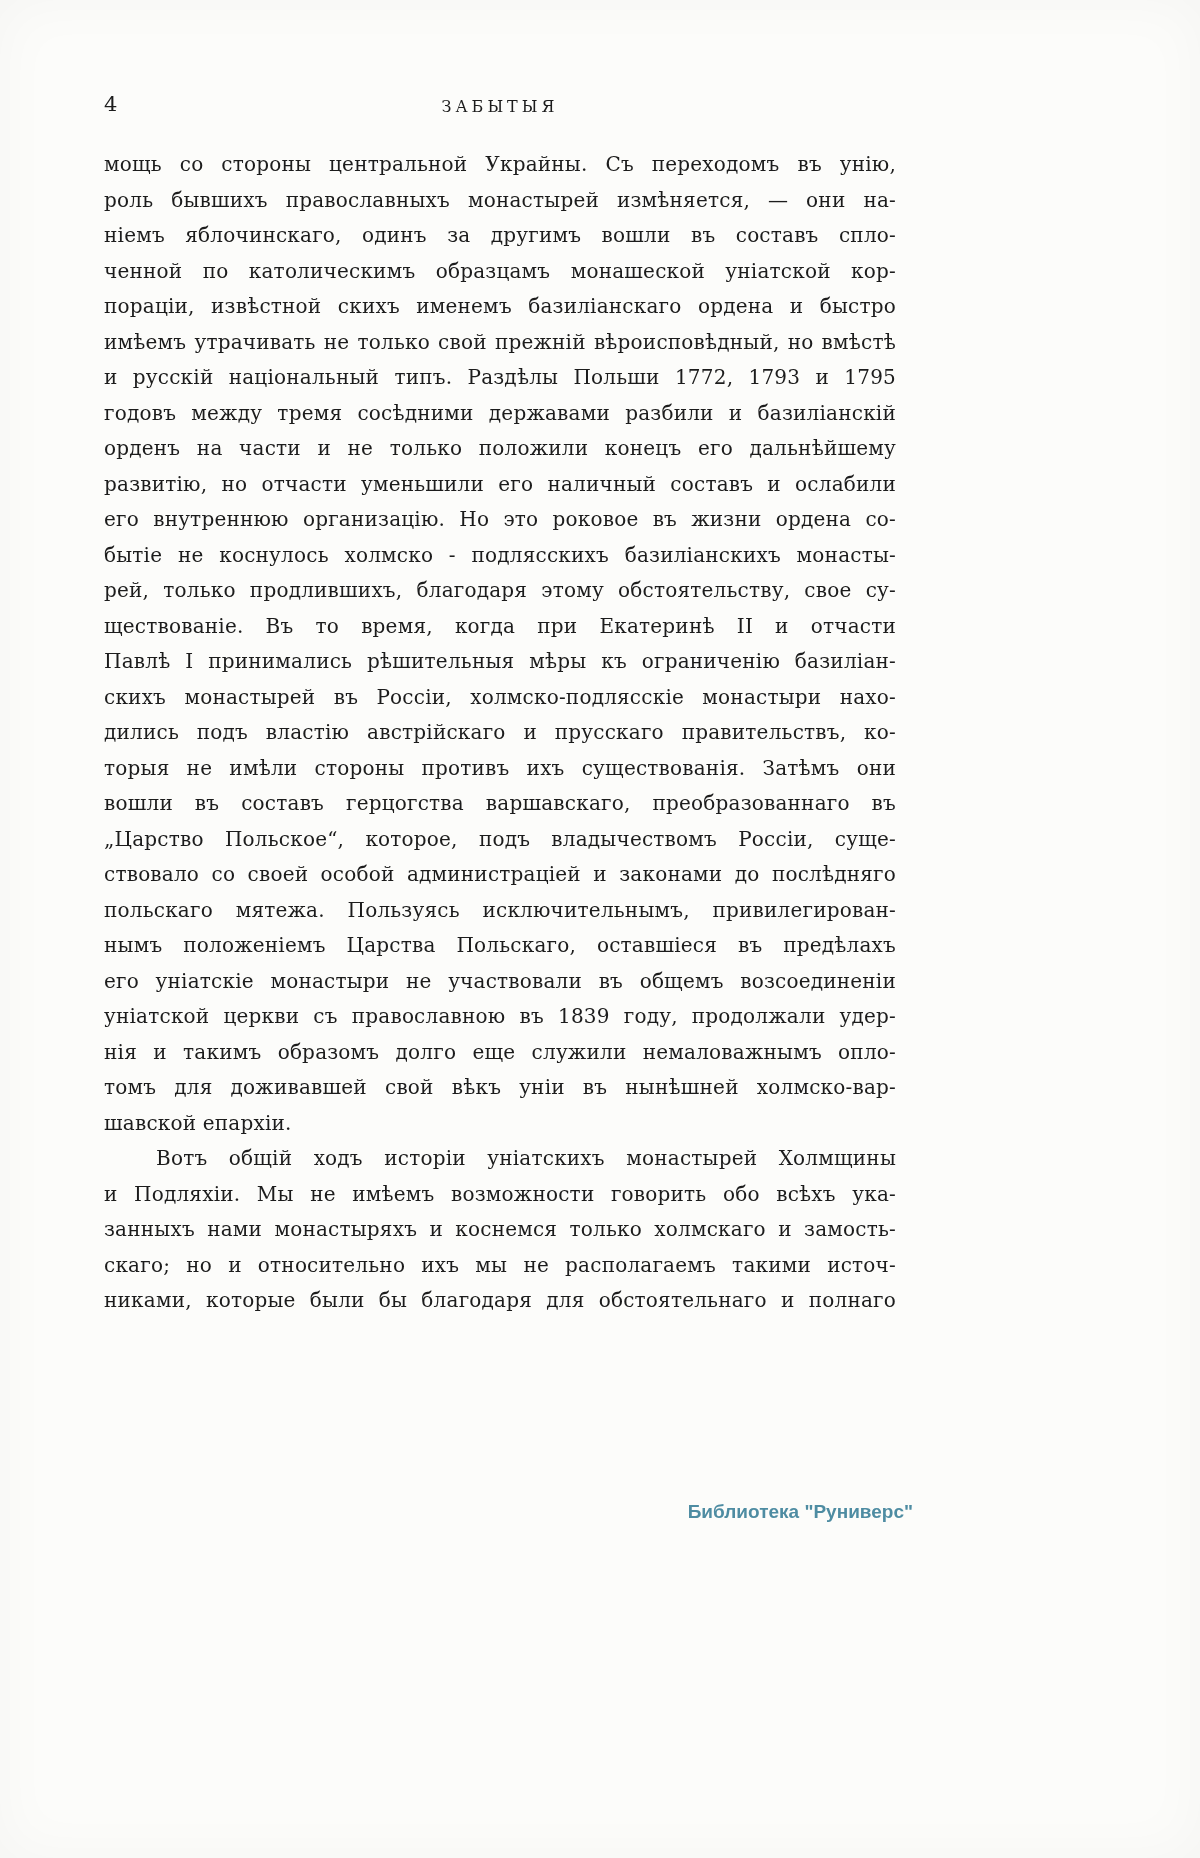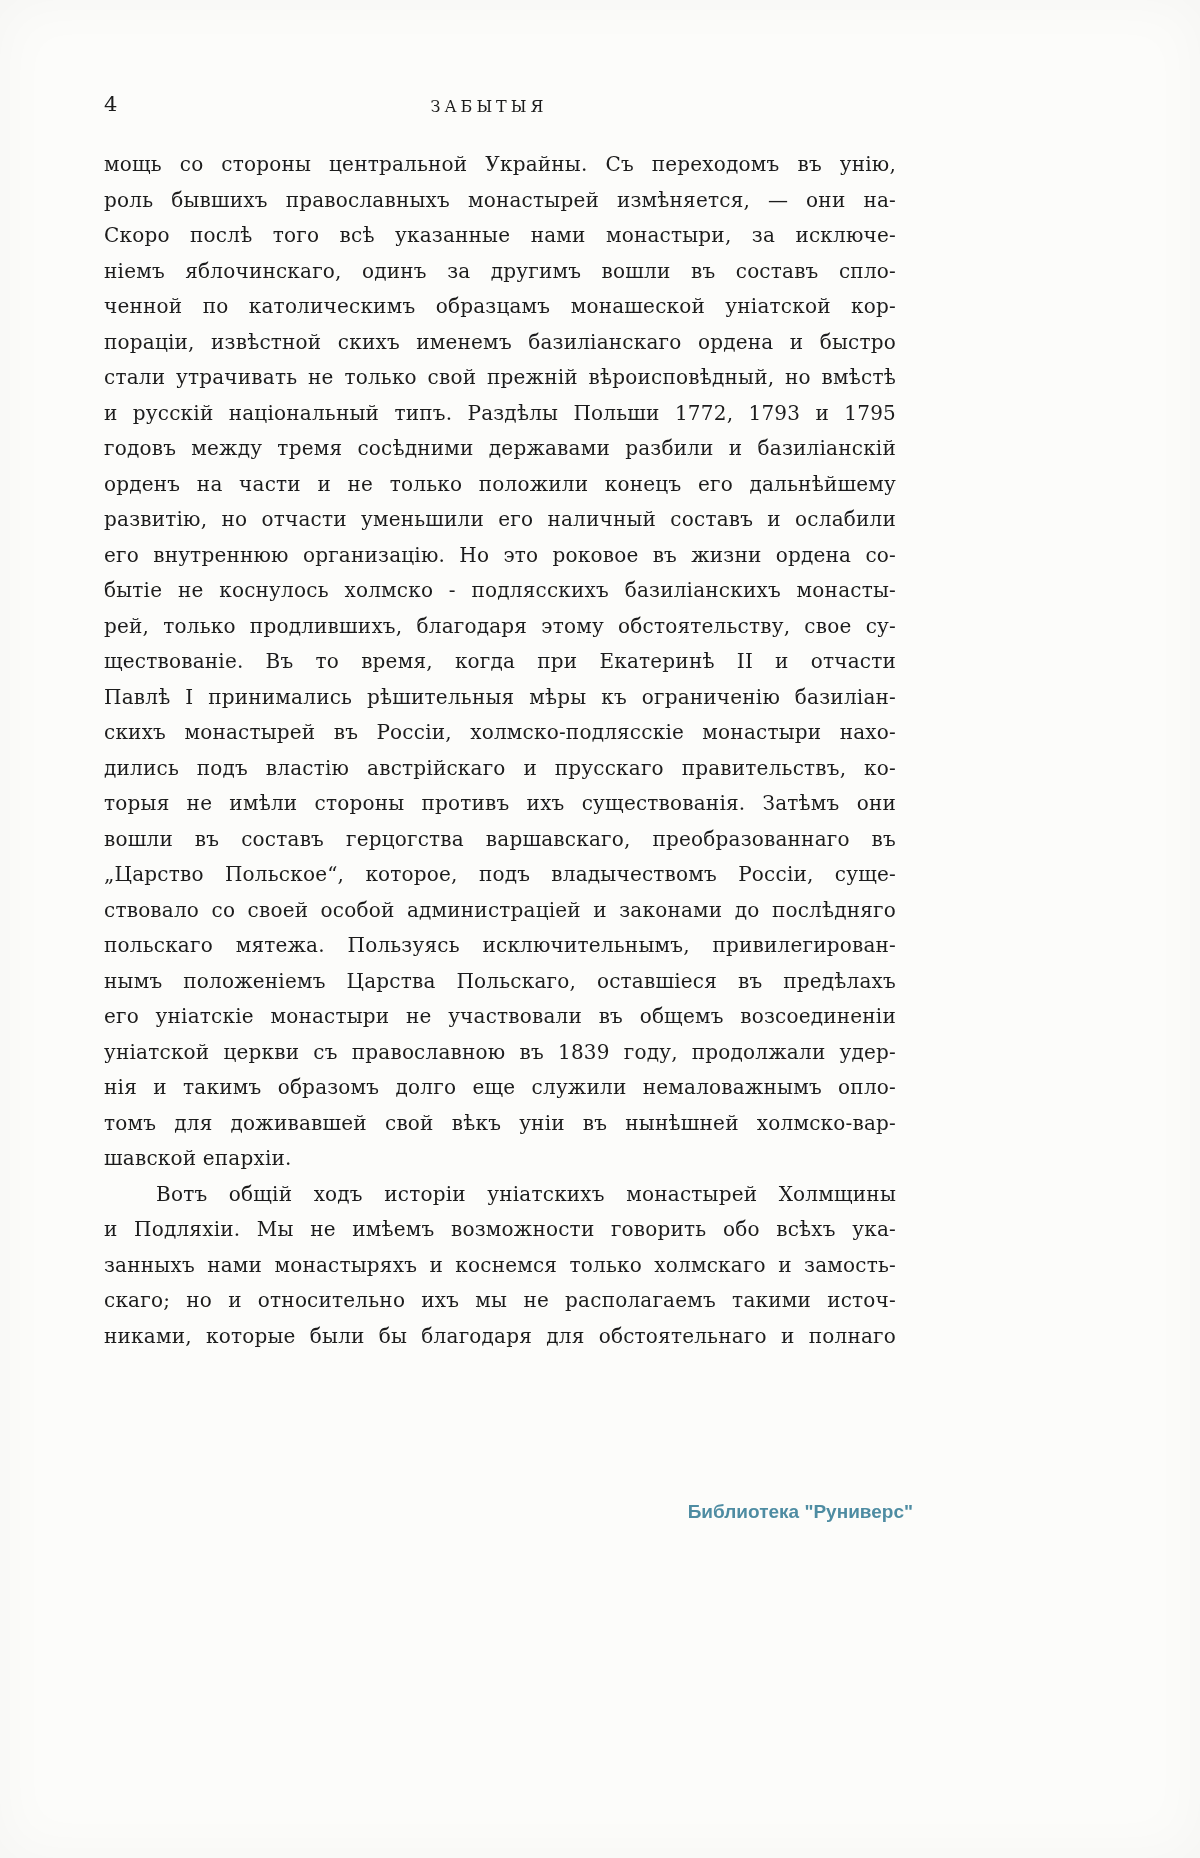--- a/index.html
+++ b/index.html
@@ -19,21 +19,21 @@
     box-shadow: inset 0 0 60px rgba(0,0,0,0.03);
   }
   .page-number {
     position: absolute;
     left: 104px;
     top: 92px;
     font-size: 21px;
   }
   .running-title {
     position: absolute;
-    left: 93px;
+    left: 104px;
     top: 97px;
     width: 792px;
     text-align: center;
     font-size: 16px;
     letter-spacing: 4px;
   }
   .text-body {
     position: absolute;
     left: 104px;
     top: 147px;
@@ -67,25 +67,24 @@
 </head>
 <body>
 
 <div class="page" style="background: rgb(252, 252, 250); color: rgb(28, 28, 28);">
   <span class="page-number">4</span>
   <div class="running-title">ЗАБЫТЫЯ</div>
   <div class="text-body">
       <div class="paragraph">
         <div class="line">мощь со стороны центральной Украйны. Съ переходомъ въ унію,</div>
         <div class="line">роль бывшихъ православныхъ монастырей измѣняется, — они на-</div>
-        <div class="line">Скоро послѣ того всѣ указанные нами монастыри, за исключе-</div>
         <div class="line">ніемъ яблочинскаго, одинъ за другимъ вошли въ составъ спло-</div>
         <div class="line">ченной по католическимъ образцамъ монашеской уніатской кор-</div>
         <div class="line">пораціи, извѣстной скихъ именемъ базиліанскаго ордена и быстро</div>
-        <div class="line">стали утрачивать не только свой прежній вѣроисповѣдный, но вмѣстѣ</div>
+        <div class="line">имѣемъ утрачивать не только свой прежній вѣроисповѣдный, но вмѣстѣ</div>
         <div class="line">и русскій національный типъ. Раздѣлы Польши 1772, 1793 и 1795</div>
         <div class="line">годовъ между тремя сосѣдними державами разбили и базиліанскій</div>
         <div class="line">орденъ на части и не только положили конецъ его дальнѣйшему</div>
         <div class="line">развитію, но отчасти уменьшили его наличный составъ и ослабили</div>
         <div class="line">его внутреннюю организацію. Но это роковое въ жизни ордена со-</div>
         <div class="line">бытіе не коснулось холмско - подлясскихъ базиліанскихъ монасты-</div>
         <div class="line">рей, только продлившихъ, благодаря этому обстоятельству, свое су-</div>
         <div class="line">ществованіе. Въ то время, когда при Екатеринѣ II и отчасти</div>
         <div class="line">Павлѣ I принимались рѣшительныя мѣры къ ограниченію базиліан-</div>
         <div class="line">скихъ монастырей въ Россіи, холмско-подлясскіе монастыри нахо-</div>

